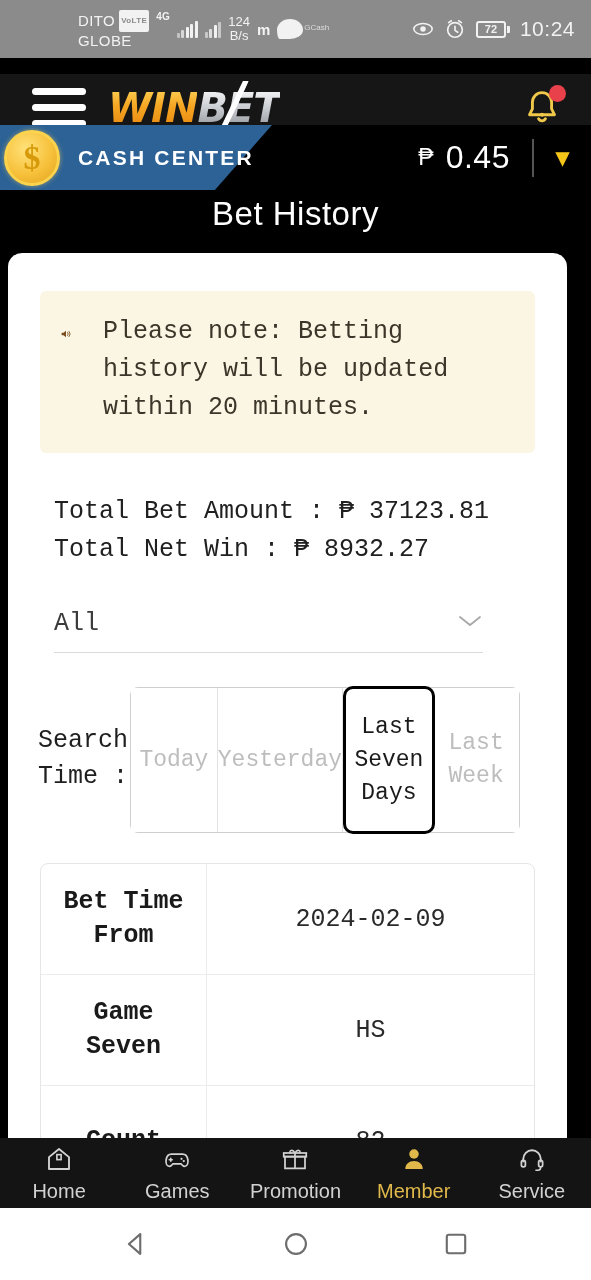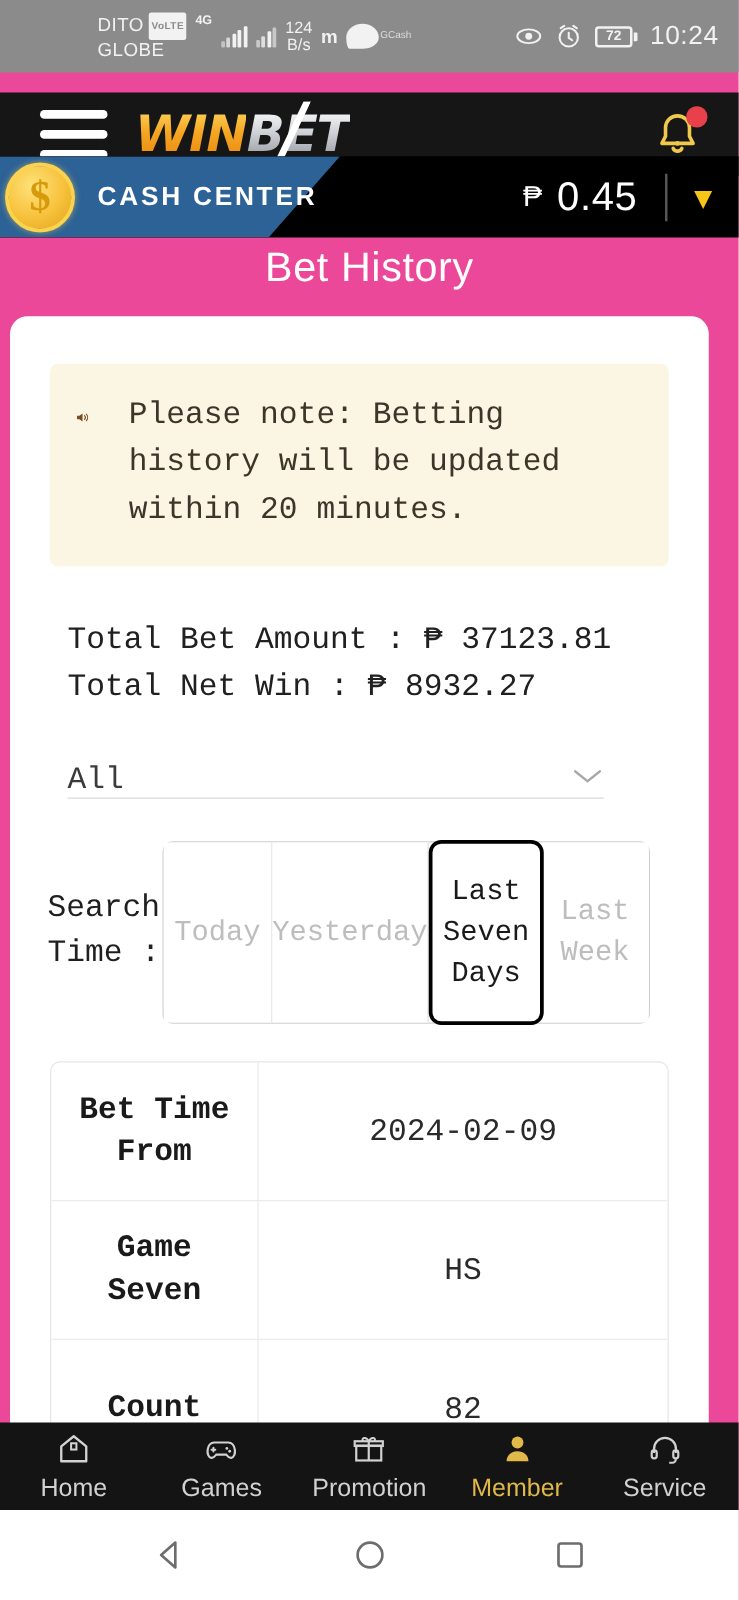--- a/index.html
+++ b/index.html
@@ -2,21 +2,21 @@
 <html><head>
 <meta charset="utf-8">
 <style>
   * { margin:0; padding:0; box-sizing:border-box; }
   html,body { width:591px; height:1280px; }
   body {
     font-family:"Liberation Sans", sans-serif;
     background:#ffffff;
     overflow:hidden;
   }
-  .phone { position:relative; width:591px; height:1280px; background:#ec4899; }
+  .phone { position:relative; width:591px; height:1280px; background:#000000; }
 
   
   .statusbar{
     position:absolute; top:0; left:0; width:591px; height:58px;
     background:#8b8b8b; color:#f2f2f2;
     display:flex; align-items:center;
   }
   .sb-left{ display:flex; align-items:center; margin-left:78px; gap:7px; }
   .carriers{ display:flex; flex-direction:column; font-size:15px; line-height:17px; letter-spacing:.4px; }
   .carrier-row{ display:flex; align-items:center; gap:4px; }
@@ -124,21 +124,21 @@
     margin:38px 32px 0 32px; background:#fbf6e4; border-radius:6px;
     display:flex; padding:22px 20px 26px 20px;
   }
   .notice-icon{ color:#7a4b1c; font-size:27px; line-height:1; margin-top:6px; }
   .notice-text{ margin-left:30px; font-size:25px; line-height:38px; color:#3d3529; }
 
   .totals{ margin:40px 0 0 46px; color:#202020; }
   .totals div{ font-size:25px; line-height:38px; }
 
   .select-row{
-    margin:40px 32px 0 46px; border-bottom:1.5px solid #dadada;
+    margin:40px 32px 0 46px; padding-bottom:14px; border-bottom:1.5px solid #dadada;
     display:flex; align-items:center; width:429px; cursor:pointer;
   }
   .select-val{ font-size:25px; color:#3b3b3b; }
   .select-chev{ margin-left:auto; color:#9a9a9a; font-size:19px; }
 
   .search-row{ margin:34px 0 0 30px; display:flex; align-items:flex-start; }
   .search-lbl{ width:92px; font-size:25px; line-height:36px; color:#1f1f1f; padding-top:36px; }
   .seg{
     display:flex; border:1.6px solid #cfcfcf; border-radius:8px; height:146px; width:390px;
   }

